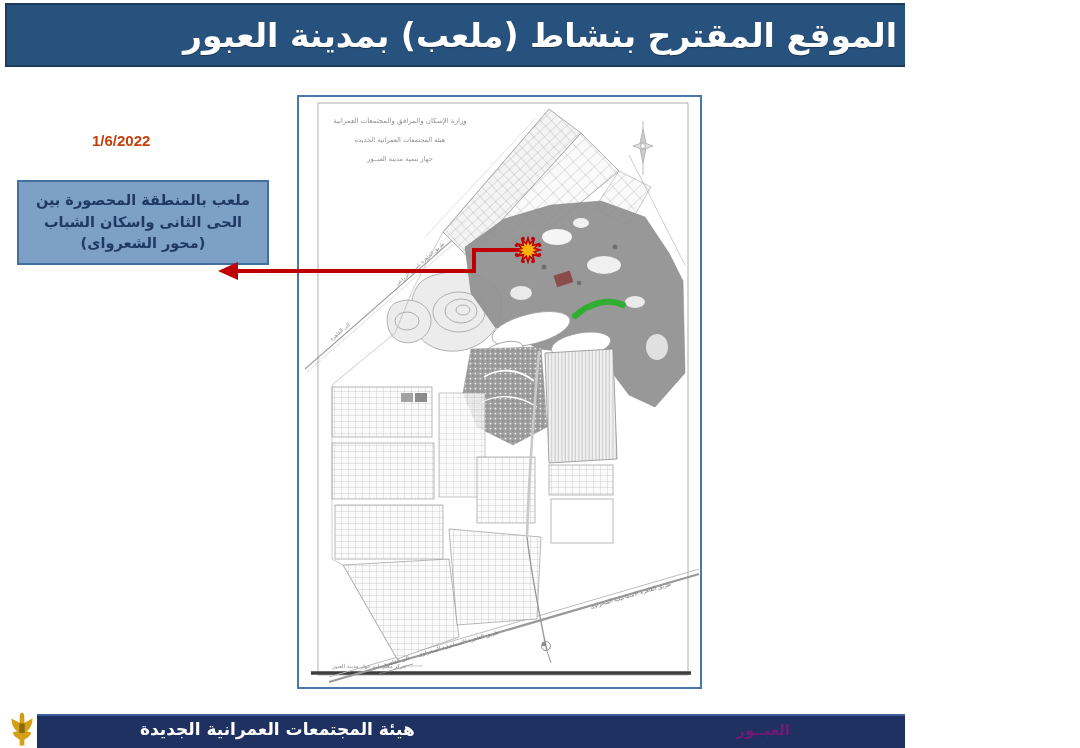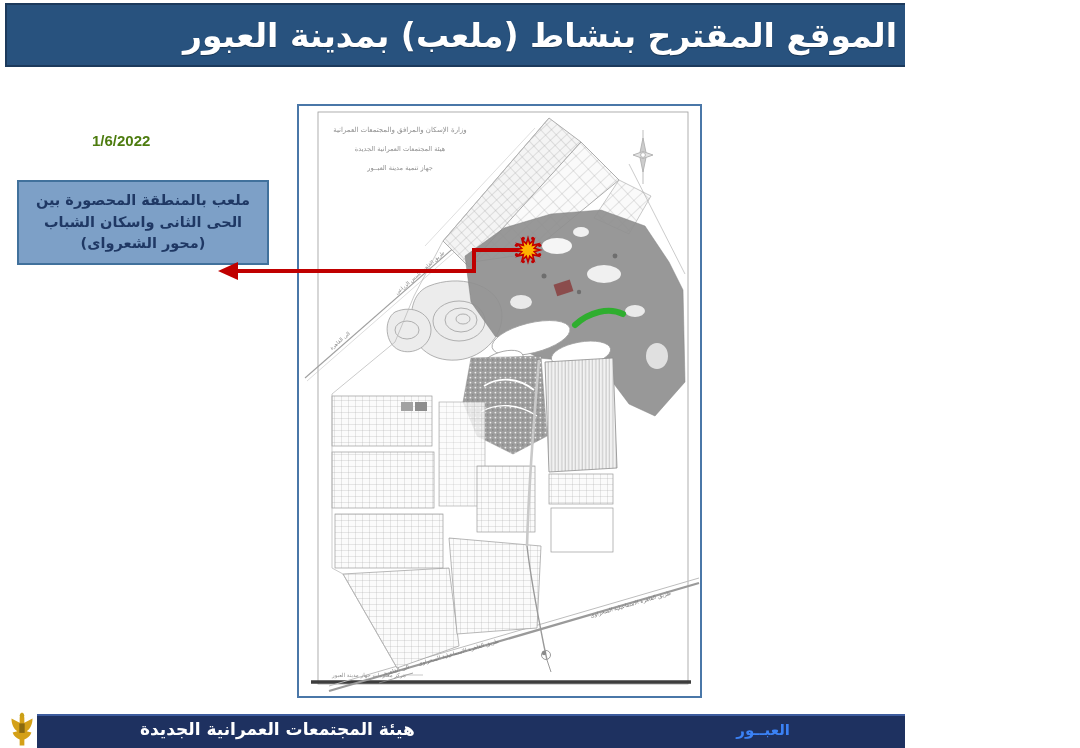--- a/index.html
+++ b/index.html
@@ -13,51 +13,51 @@
     background:#28527E;border:2px solid #1C3A5C;
     display:flex;align-items:center;justify-content:center;
   }
   .header-title{
     color:#ffffff;font-size:33px;font-weight:bold;direction:rtl;
     letter-spacing:0px;text-shadow:0 1px 1px rgba(0,0,0,.35);
     font-family:"DejaVu Sans",sans-serif;
   }
   
   .date-label{
-    position:absolute;left:92px;top:132px;font-size:15px;font-weight:bold;color:#4d7c0f;
+    position:absolute;left:92px;top:132px;font-size:15px;font-weight:bold;color:#c2410c;
     font-family:"Liberation Sans",sans-serif;
   }
   .callout-box{
     position:absolute;left:17px;top:168px;width:252px;height:85px;box-sizing:border-box;
     background:#7DA0C7;border:2px solid #41719C;z-index:3;
     display:flex;align-items:center;justify-content:center;padding:3px 8px;margin-top:12px;
   }
   .callout-text{
     color:#1F3864;font-weight:bold;font-size:14.5px;line-height:1.5;
     text-align:center;direction:rtl;
   }
   
   .map-panel{
-    position:absolute;left:297px;top:104px;width:401px;height:590px;
+    position:absolute;left:297px;top:95px;width:401px;height:590px;
     background:#ffffff;border:2px solid #4A77A8;z-index:1;
   }
   .map-panel svg{display:block;}
   
   .overlay{position:absolute;left:0;top:0;z-index:5;pointer-events:none;}
   
   .footer-bar{
     position:absolute;left:37px;top:714px;width:936px;height:34px;box-sizing:border-box;
     background:#1E3160;border-top:2px solid #3D5C9E;z-index:1;
   }
   .footer-authority{
     position:absolute;left:140px;top:719px;z-index:2;color:#ffffff;font-weight:bold;
     font-size:17px;direction:rtl;font-family:"DejaVu Sans",sans-serif;
   }
   .footer-city{
-    position:absolute;right:115px;top:721px;z-index:2;color:#3b82f6;font-weight:bold;
+    position:absolute;right:115px;top:721px;z-index:2;color:#701a75;font-weight:bold;
     font-size:15px;direction:rtl;font-family:"DejaVu Sans",sans-serif;
   }
   .year-badge{
     position:absolute;left:983px;top:714px;width:97px;height:34px;background:#717171;
     display:flex;align-items:center;justify-content:center;z-index:2;
     color:#ffffff;font-size:23px;font-family:Liberation Sans, sans-serif;
   }
   .eagle{position:absolute;left:7px;top:710px;width:30px;height:38px;z-index:2;}
 </style>
 </head>

